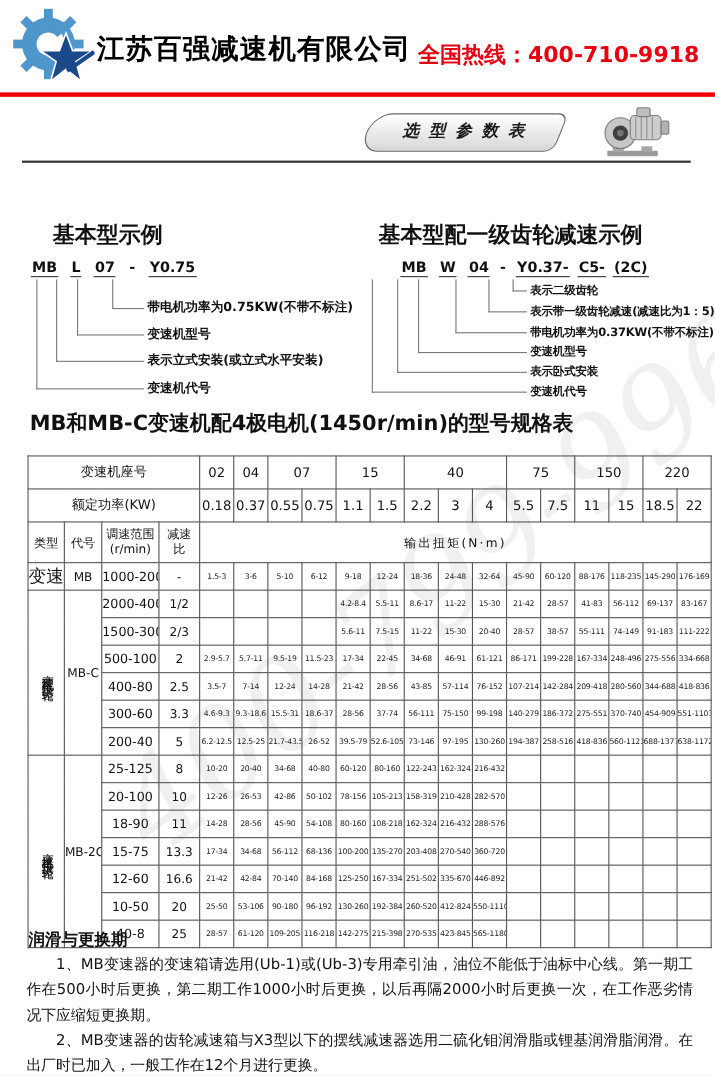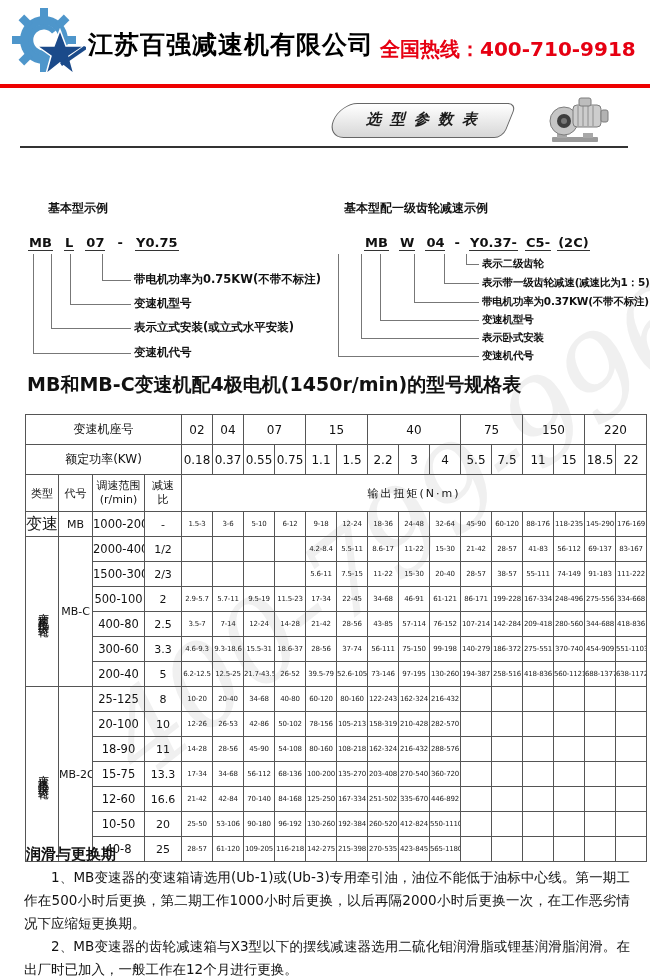--- a/index.html
+++ b/index.html
@@ -16,21 +16,21 @@
   .tab{left:333px;top:103px;width:175px;height:33px;border:1px solid #666;
        border-radius:18px 9px 9px 18px;background:linear-gradient(180deg,#ffffff,#d7d7d7);
        transform:skewX(-22deg);}
   .tab-inner{display:block;transform:skewX(22deg);text-align:center;line-height:31px;
        font-size:15px;font-weight:bold;font-style:italic;letter-spacing:9px;color:#1a1a1a;padding-left:8px;}
   .dark-line{left:20px;top:146px;width:608px;height:2px;background:#333;}
 
   
   .sec-title{left:28px;top:163px;font-size:16px;font-weight:bold;}
   .diagram{position:absolute;overflow:visible;}
-  .d-sub{position:absolute;font-size:12px;font-weight:bold;white-space:nowrap;}
+  .d-sub{position:absolute;font-size:20px;font-weight:bold;white-space:nowrap;}
   .d-code{position:absolute;white-space:nowrap;}
   .ctoken{display:inline-block;border-bottom:1.5px solid #333;font-weight:bold;font-size:13px;
           margin-right:6px;padding:0 1px;}
   .ctoken.plain{border-bottom:none;}
   .conn{position:absolute;border-left:1px solid #777;border-bottom:1px solid #777;}
   .dlabel{position:absolute;font-weight:bold;white-space:nowrap;}
   .dlabel.sz-l{font-size:11.5px;}
   .dlabel.sz-r{font-size:10.5px;letter-spacing:-0.2px;}
 
   

